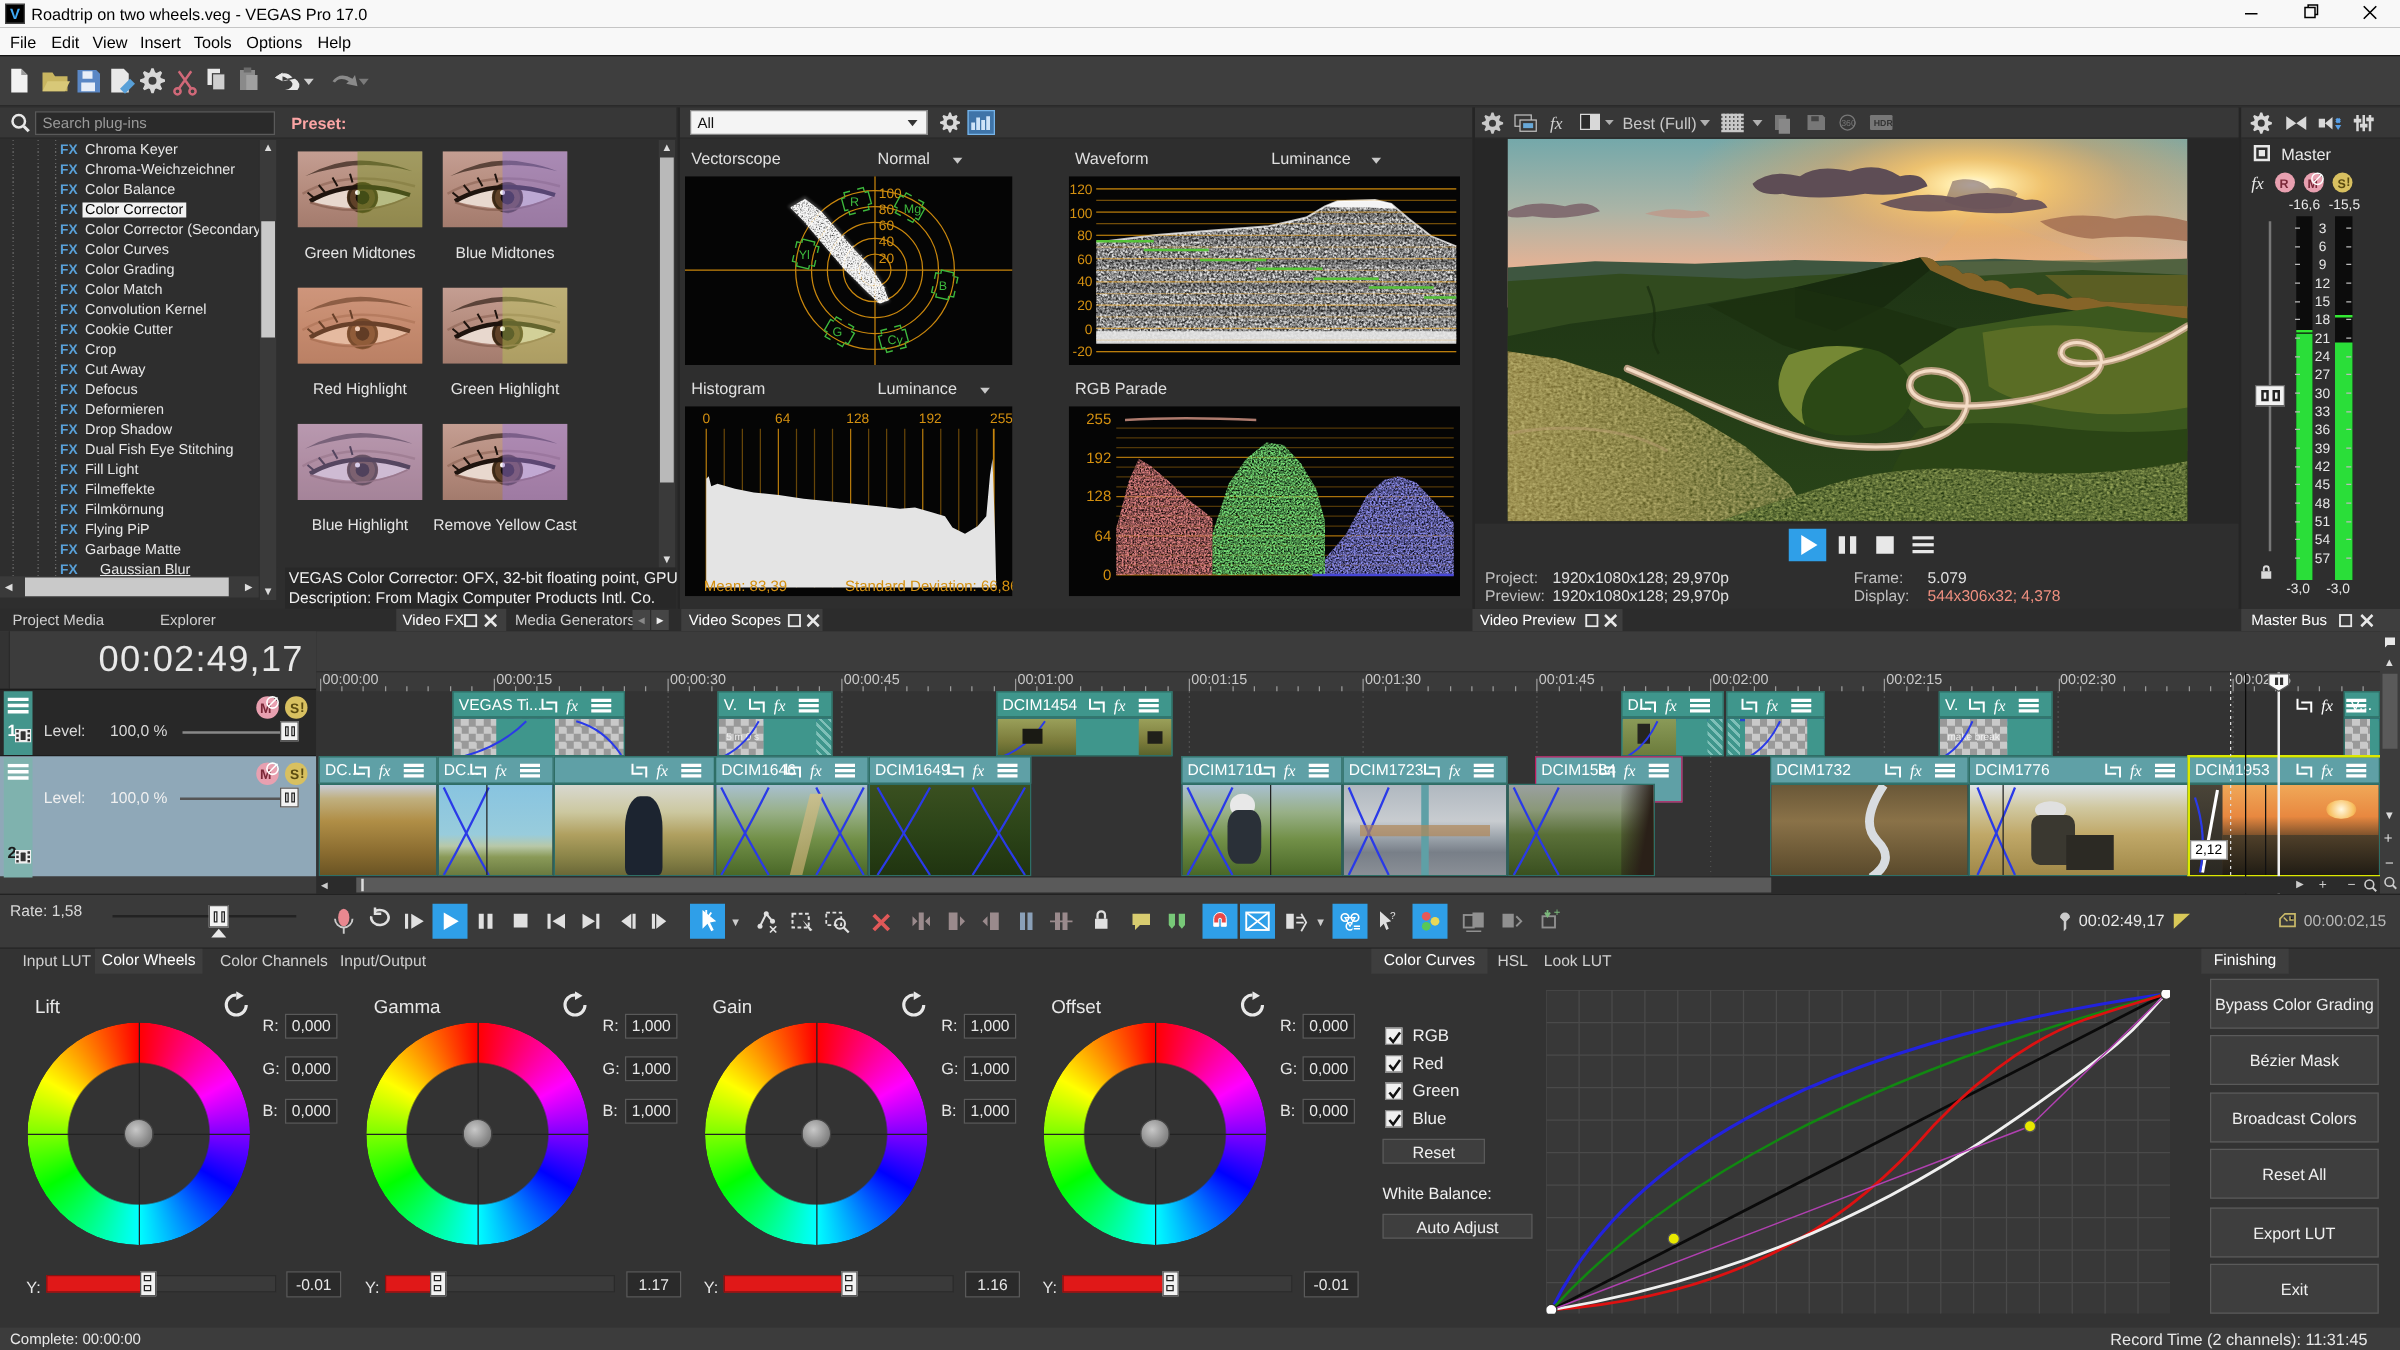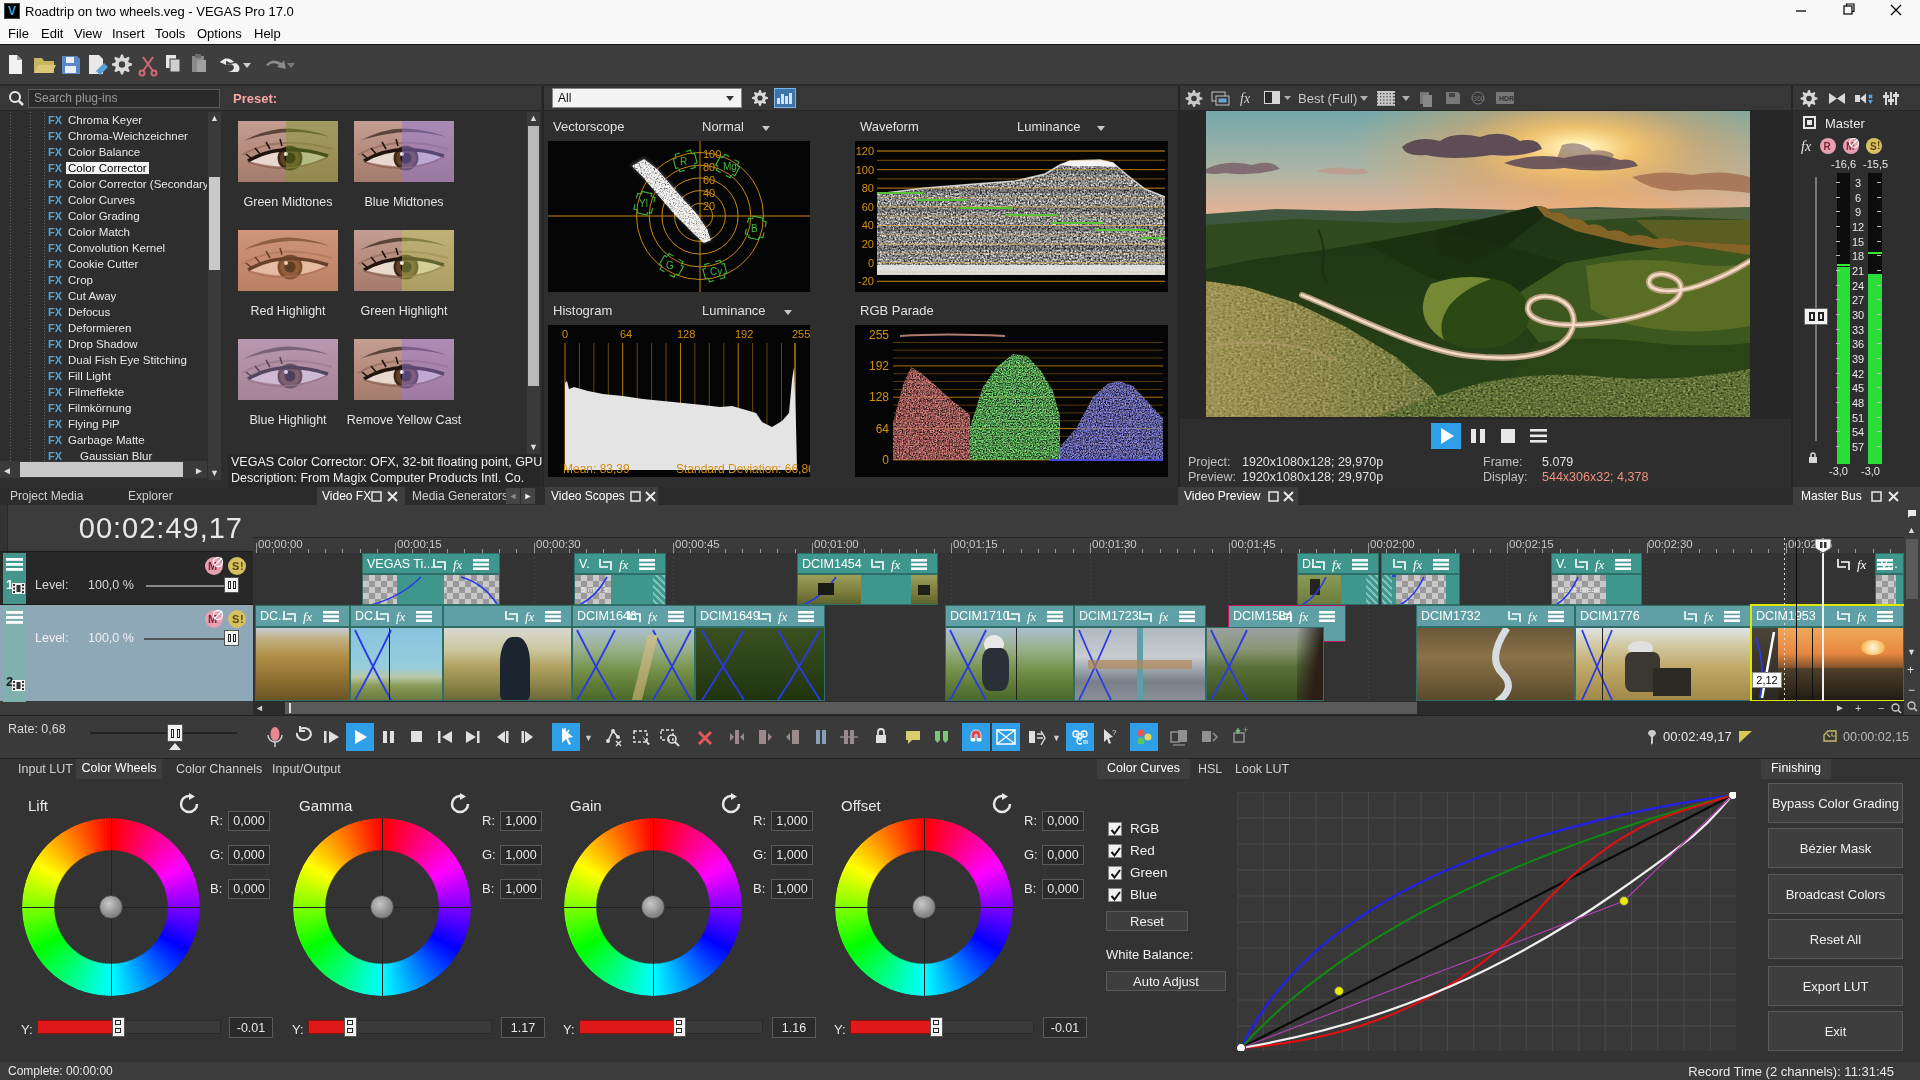--- a/index.html
+++ b/index.html
@@ -1664,21 +1664,21 @@
       </svg>
       <div class="txt" style="left:1663px;top:13px;color:#e8e8e8;font-size:13px;">00:02:49,17</div>
       <svg class="abs" style="left:1738px;top:14px;" width="16" height="14">
         <path d="M1,1 L14,1 L1,13 Z" fill="#d8c858"></path>
       </svg>
       <svg class="abs" style="left:1822px;top:13px;" width="16" height="14">
         <path d="M2,12 V6 l4,-4 h8 v10 z" fill="none" stroke="#c8b868" stroke-width="1.4"></path>
         <path d="M5,5 l3,3 M10,4 v3 h3" stroke="#c8b868" stroke-width="1.2"></path>
       </svg>
       <div class="txt" style="left:1843px;top:14px;color:#b8b8b8;font-size:12.5px;">00:00:02,15</div>
-      <div class="txt" style="left:8px;top:6px;color:#d8d8d8;font-size:12.5px;">Rate: 0,68</div>
+      <div class="txt" style="left:8px;top:6px;color:#d8d8d8;font-size:12.5px;">Rate: 1,58</div>
       <div class="abs" style="left:90px;top:16px;width:147px;height:2px;background:#222;"></div>
       <div class="abs" style="left:167px;top:8px;width:16px;height:18px;background:#f2f2f2;border:1px solid #555;">
         <div class="abs" style="left:3px;top:4px;width:3px;height:9px;border:1.5px solid #222;"></div>
         <div class="abs" style="left:8.5px;top:4px;width:3px;height:9px;border:1.5px solid #222;"></div>
       </div>
       <div class="abs" style="left:169px;top:27px;width:0;height:0;border-left:6px solid transparent;border-right:6px solid transparent;border-bottom:7px solid #e8e8e8;"></div>
     </div>
 
 <div class="abs" id="bottom">
       <div class="txt" style="left:18px;top:3px;color:#d0d0d0;font-size:12.5px;">Input LUT</div>

